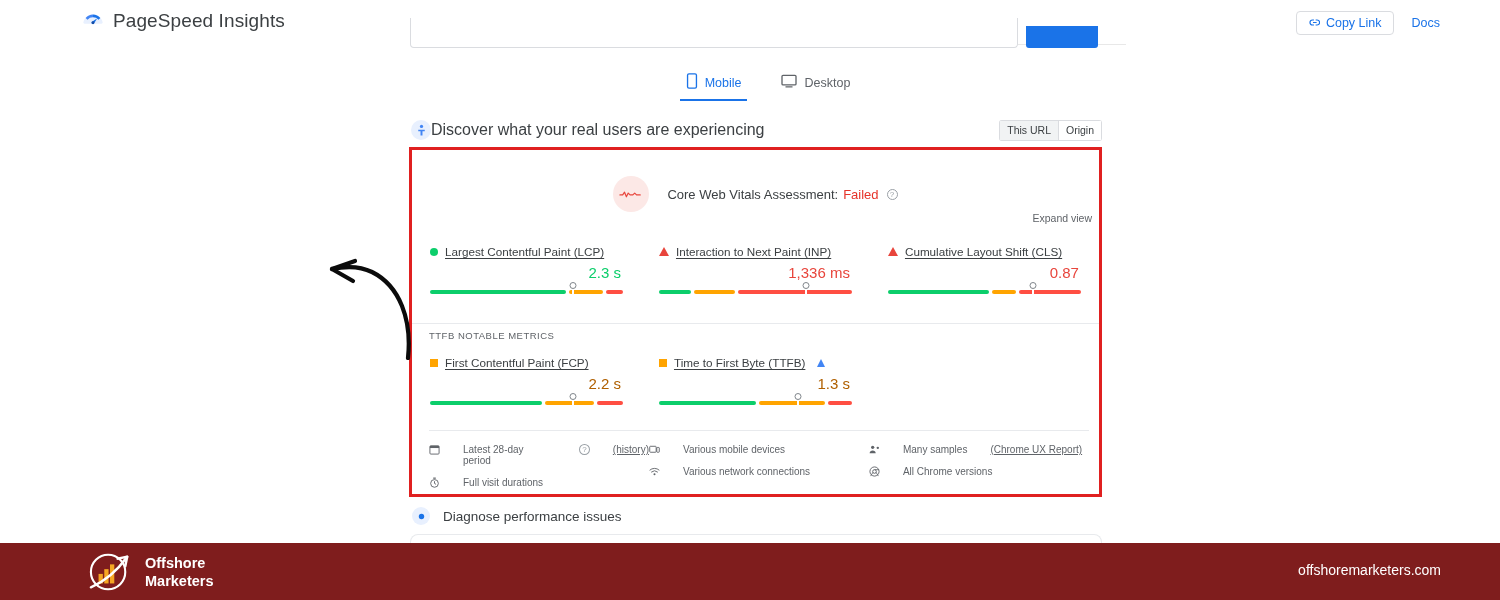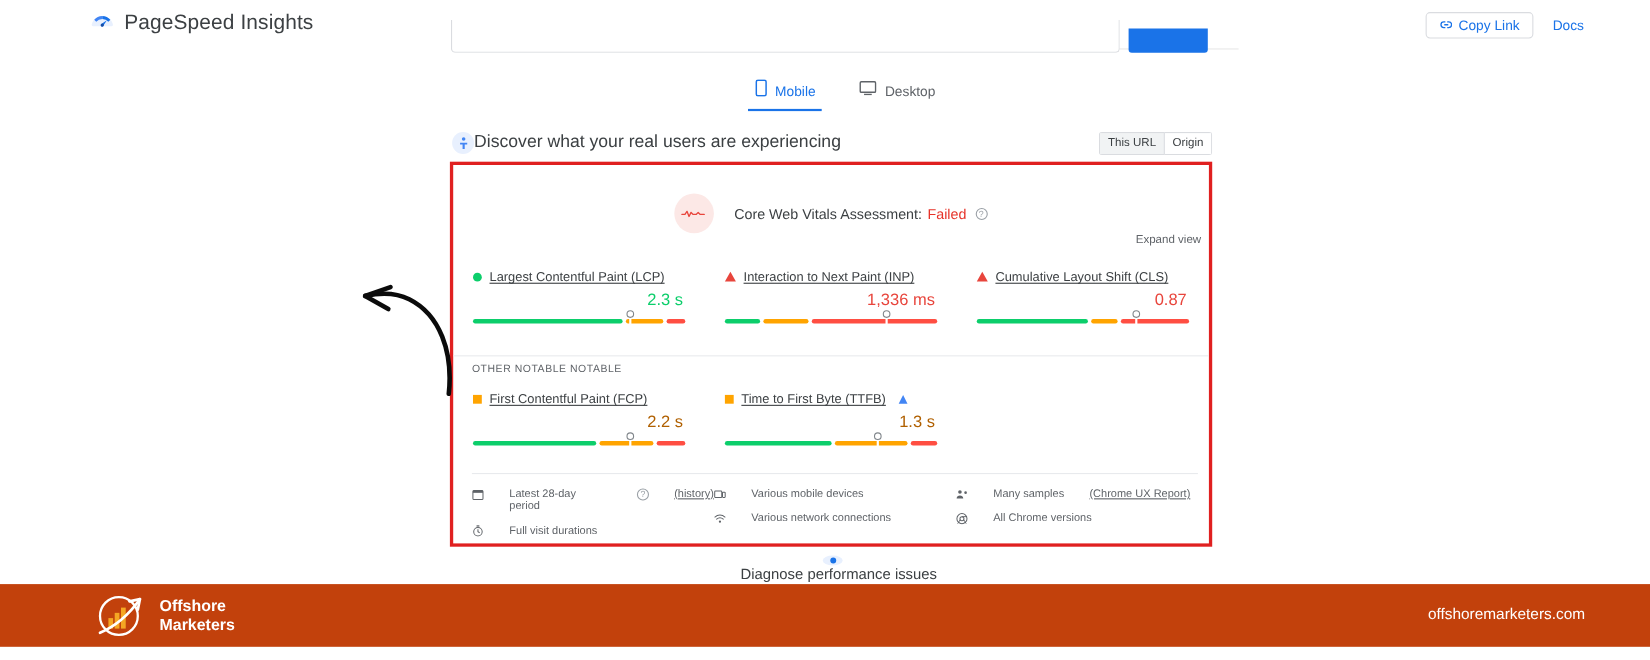--- a/index.html
+++ b/index.html
@@ -185,21 +185,21 @@
     display: flex;
   }
   .foot-col { width: 33.33%; display: flex; flex-direction: column; gap: 11px; }
   .foot-item { display: flex; align-items: flex-start; gap: 23px; font-size: 10px; color: #5f6368; }
   .foot-link { text-decoration: underline; cursor: pointer; color: #5f6368; }
   .foot-ico { width: 11px; height: 11px; display: block; flex: 0 0 11px; }
 
   
   .diagnose-row {
     position: absolute; left: 410px; top: 505px; width: 692px; height: 22px;
-    display: flex; align-items: center; flex-direction: column;
+    display: flex; align-items: center;
   }
   .diagnose-icon {
     width: 18px; height: 18px; border-radius: 50%; background: #e8f0fe;
     display: flex; align-items: center; justify-content: center; margin-left: 2px;
   }
   .diagnose-text { font-size: 13.5px; color: #3c4043; margin-left: 13px; }
   .next-card {
     position: absolute; left: 410px; top: 534px; width: 692px; height: 12px;
     border: 1px solid #e8eaed; border-bottom: none; border-radius: 8px 8px 0 0;
     background: #fff;
@@ -208,22 +208,22 @@
   
   .annot-text {
     position: absolute; left: 130px; top: 247px; width: 240px;
     text-align: center; font-size: 25px; font-weight: bold; line-height: 1.12;
     color: #0b0b0b; letter-spacing: -0.4px;
   }
   .annot-arrow { position: absolute; left: 320px; top: 250px; }
 
   
   .bottombar {
-    position: absolute; left: 0; bottom: 12px; width: 1500px; height: 57px;
-    background: #c2410c;
+    position: absolute; left: 0; bottom: 0; width: 1500px; height: 57px;
+    background: #7f1d1d;
   }
   .bb-logo { position: absolute; left: 85px; top: 8px; display: flex; align-items: center; gap: 10px; }
   .bb-name { color: #fff; font-size: 14.5px; line-height: 1.25; font-weight: bold; }
   .bb-url { position: absolute; right: 59px; top: 19px; color: #fff; font-size: 14px; }
 </style>
 </head>
 <body>
 
 <div class="page">
 
@@ -360,21 +360,21 @@
               <div class="seg orange" style="width:13%"></div>
               <div class="seg red" style="width:33%"></div>
             </div>
             <div class="marker-stem" style="left:75%"></div>
             <div class="marker" style="left:75%"></div>
           </div>
         </div>
       </div>
 
       <div class="other-divider"></div>
-      <div class="other-label">OTHER NOTABLE NOTABLE</div>
+      <div class="other-label">TTFB NOTABLE METRICS</div>
 
       <div class="other-grid">
         <div class="metric">
           <div class="metric-head">
             <span class="sq-avg"></span>
             <span class="metric-name">First Contentful Paint (FCP)</span>
           </div>
           <div class="metric-value v-avg">2.2 s</div>
           <div class="bar-wrap">
             <div class="bar">

